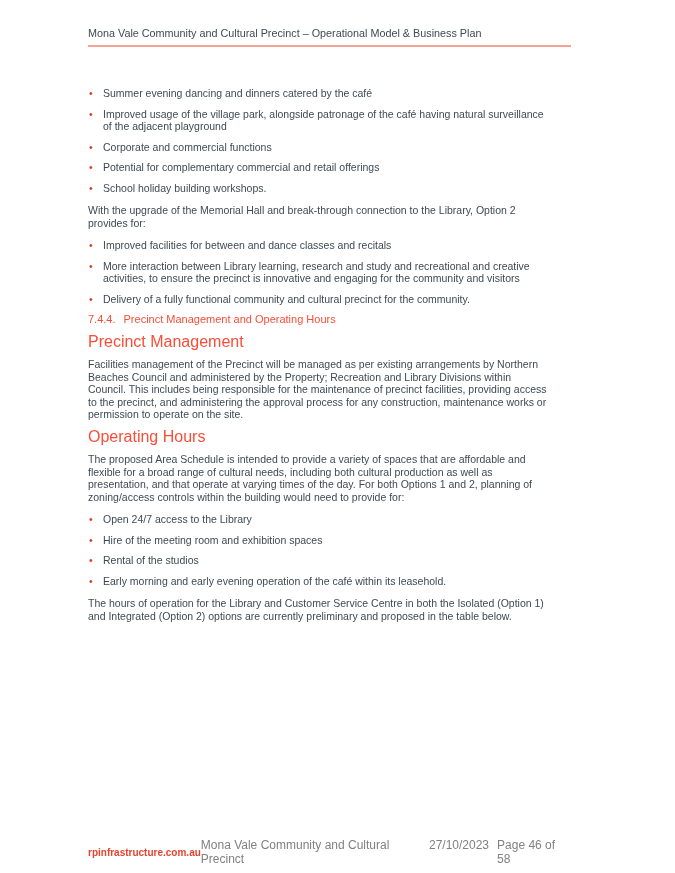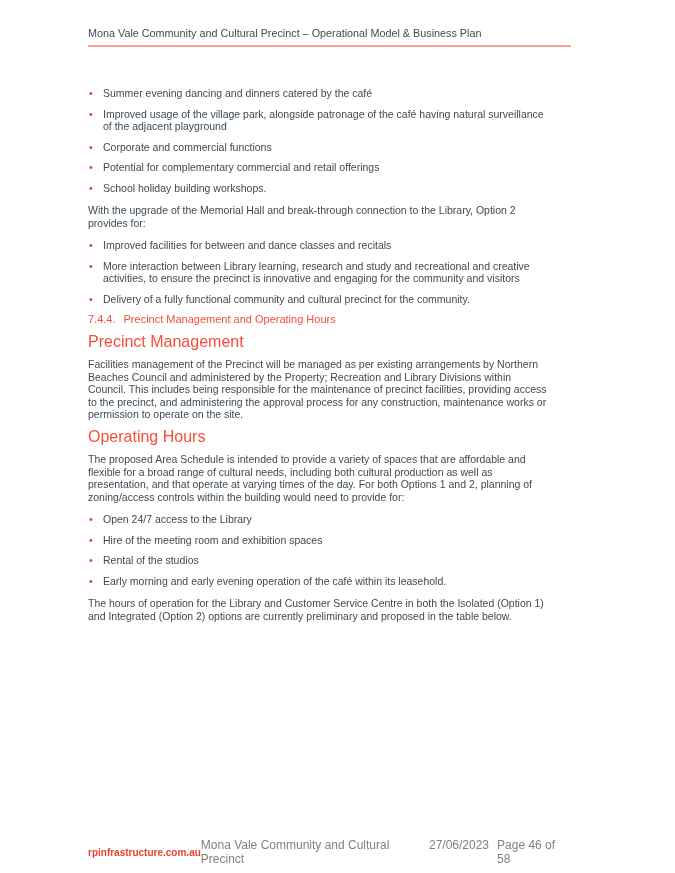--- a/index.html
+++ b/index.html
@@ -132,18 +132,18 @@
     </ul>
 
     <p class="body-para">The hours of operation for the Library and Customer Service Centre in both the Isolated (Option 1) and Integrated (Option 2) options are currently preliminary and proposed in the table below.</p>
 
   </div>
 
   <div class="footer">
     <a href="#" class="footer-site">rpinfrastructure.com.au</a>
     <div class="footer-right">
       <span>Mona Vale Community and Cultural Precinct</span>
-      <span>27/06/2023</span>
+      <span>27/10/2023</span>
       <span>Page 46 of 58</span>
     </div>
   </div>
 
 </div>
 
 </body></html>

